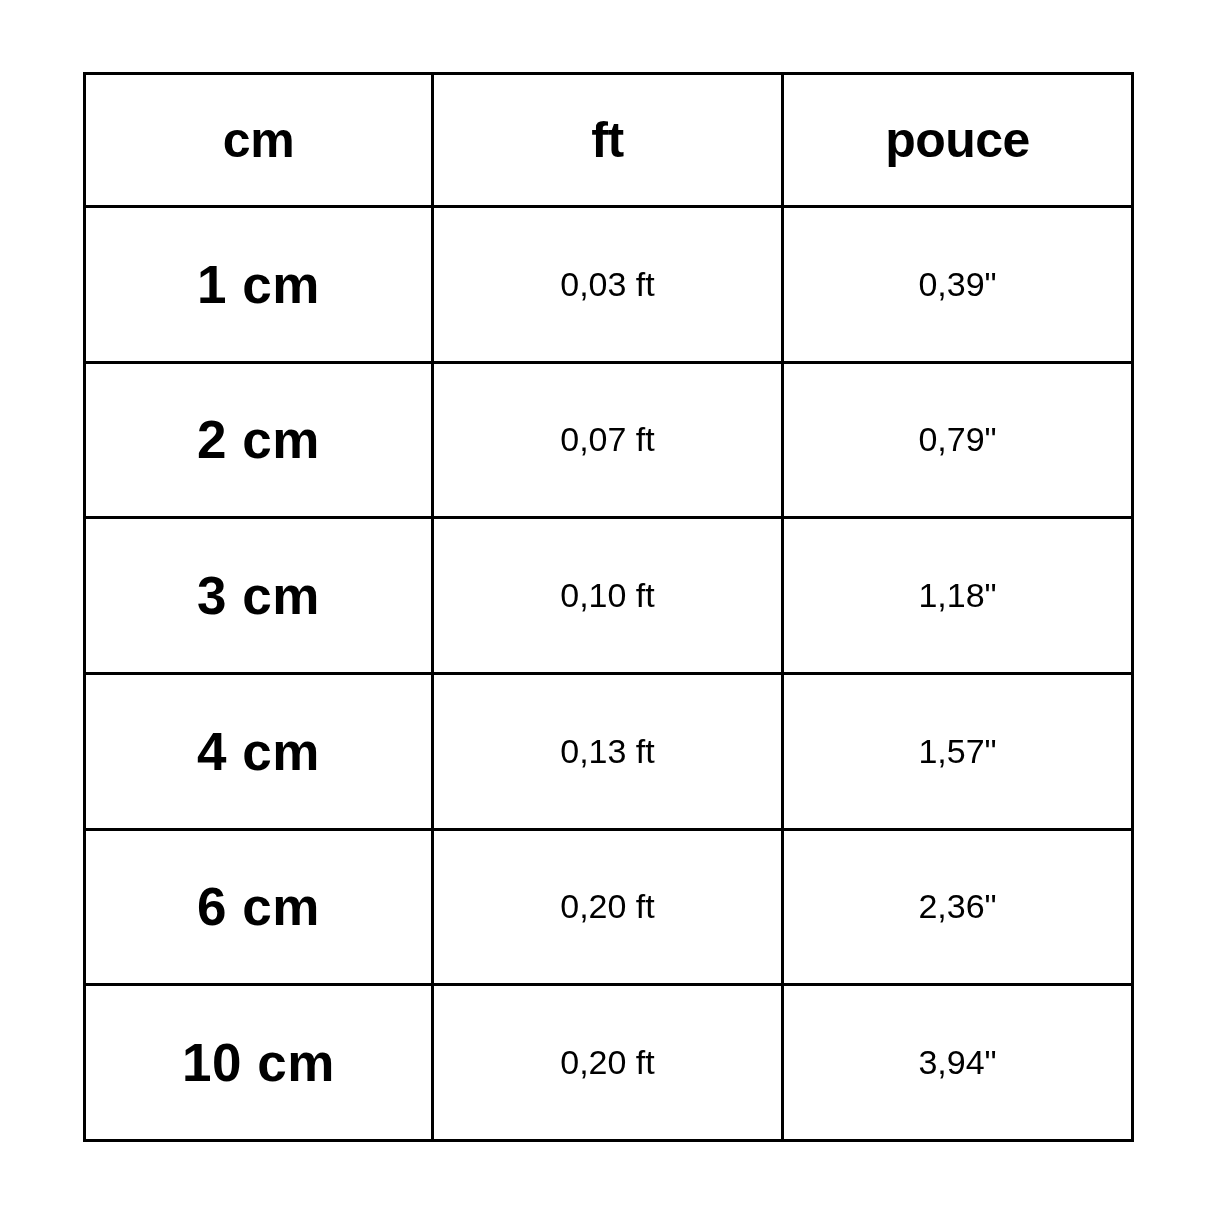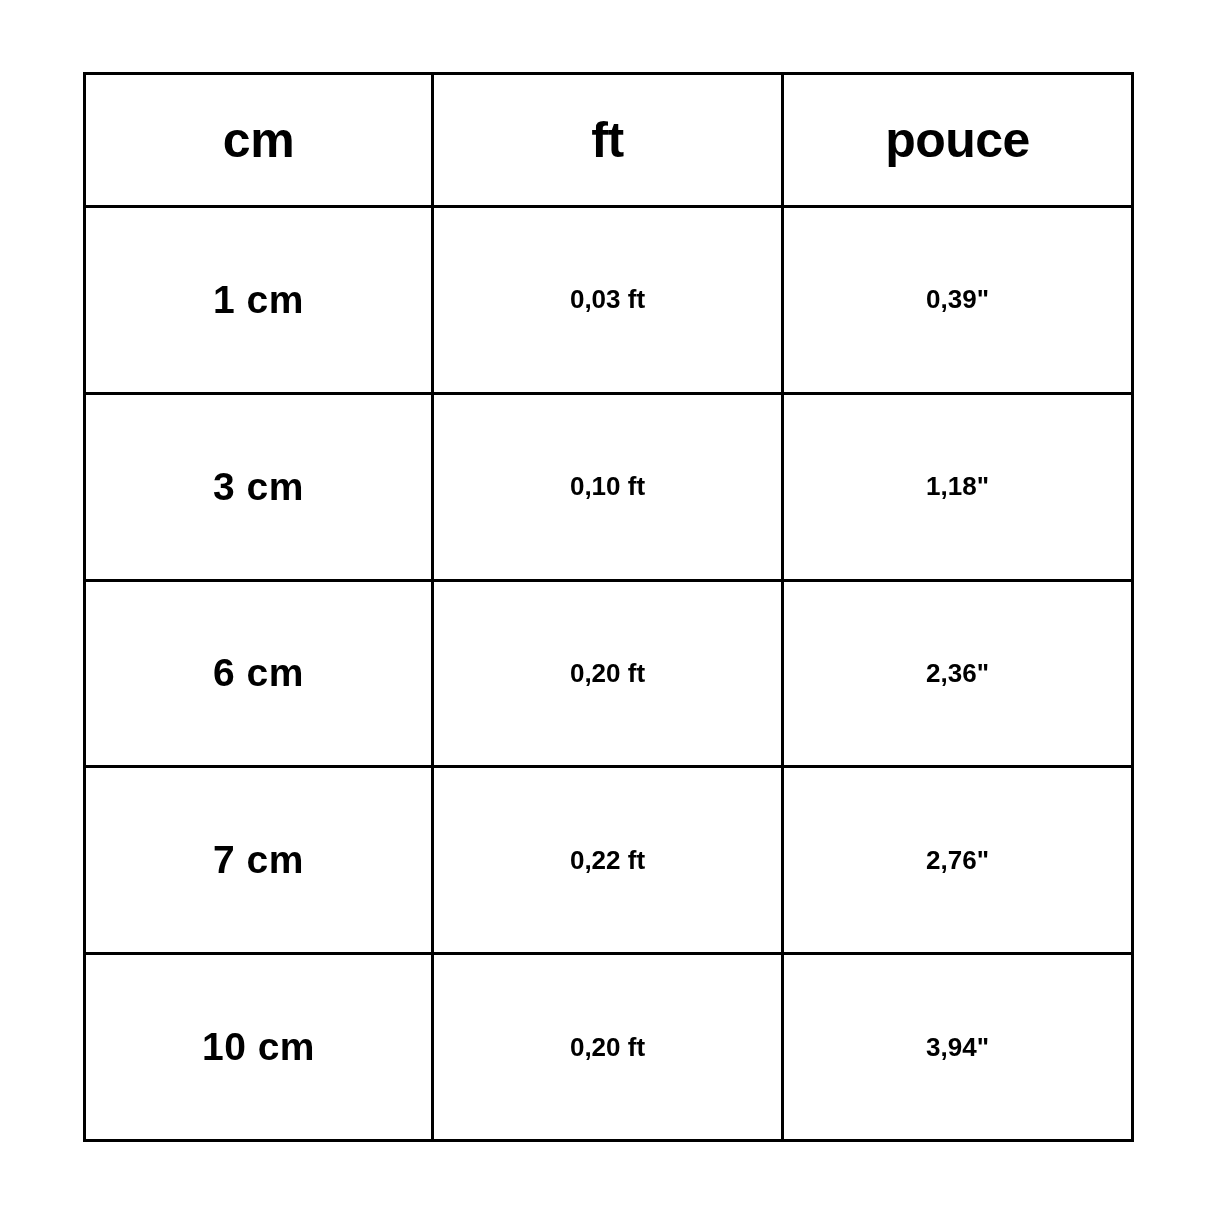--- a/index.html
+++ b/index.html
@@ -45,27 +45,27 @@
     padding: 0;
   }
   thead th {
     height: 130px;
     font-weight: 700;
     font-size: 50px;
     letter-spacing: -0.5px;
   }
   tbody tr { height: 94px; }
   tbody td {
-    font-size: 26px;
-    font-weight: 700;
+    font-size: 34px;
+    font-weight: 400;
     letter-spacing: 0px;
   }
   tbody td.cm-cell {
     font-weight: 700;
-    font-size: 39px;
+    font-size: 53px;
     letter-spacing: 0.5px;
   }
 </style>
 </head>
 <body>
 
 <div class="page">
   <div class="table-wrap">
     <table class="conv">
       <colgroup>
@@ -80,33 +80,38 @@
           <th>pouce</th>
         </tr>
       </thead>
       <tbody>
         <tr>
           <td class="cm-cell">1 cm</td>
           <td>0,03 ft</td>
           <td>0,39"</td>
         </tr>
         <tr>
+          <td class="cm-cell">2 cm</td>
+          <td>0,07 ft</td>
+          <td>0,79"</td>
+        </tr>
+        <tr>
           <td class="cm-cell">3 cm</td>
           <td>0,10 ft</td>
           <td>1,18"</td>
         </tr>
         <tr>
+          <td class="cm-cell">4 cm</td>
+          <td>0,13 ft</td>
+          <td>1,57"</td>
+        </tr>
+        <tr>
           <td class="cm-cell">6 cm</td>
           <td>0,20 ft</td>
           <td>2,36"</td>
-        </tr>
-        <tr>
-          <td class="cm-cell">7 cm</td>
-          <td>0,22 ft</td>
-          <td>2,76"</td>
         </tr>
         <tr>
           <td class="cm-cell">10 cm</td>
           <td>0,20 ft</td>
           <td>3,94"</td>
         </tr>
       </tbody>
     </table>
   </div>
 </div>

